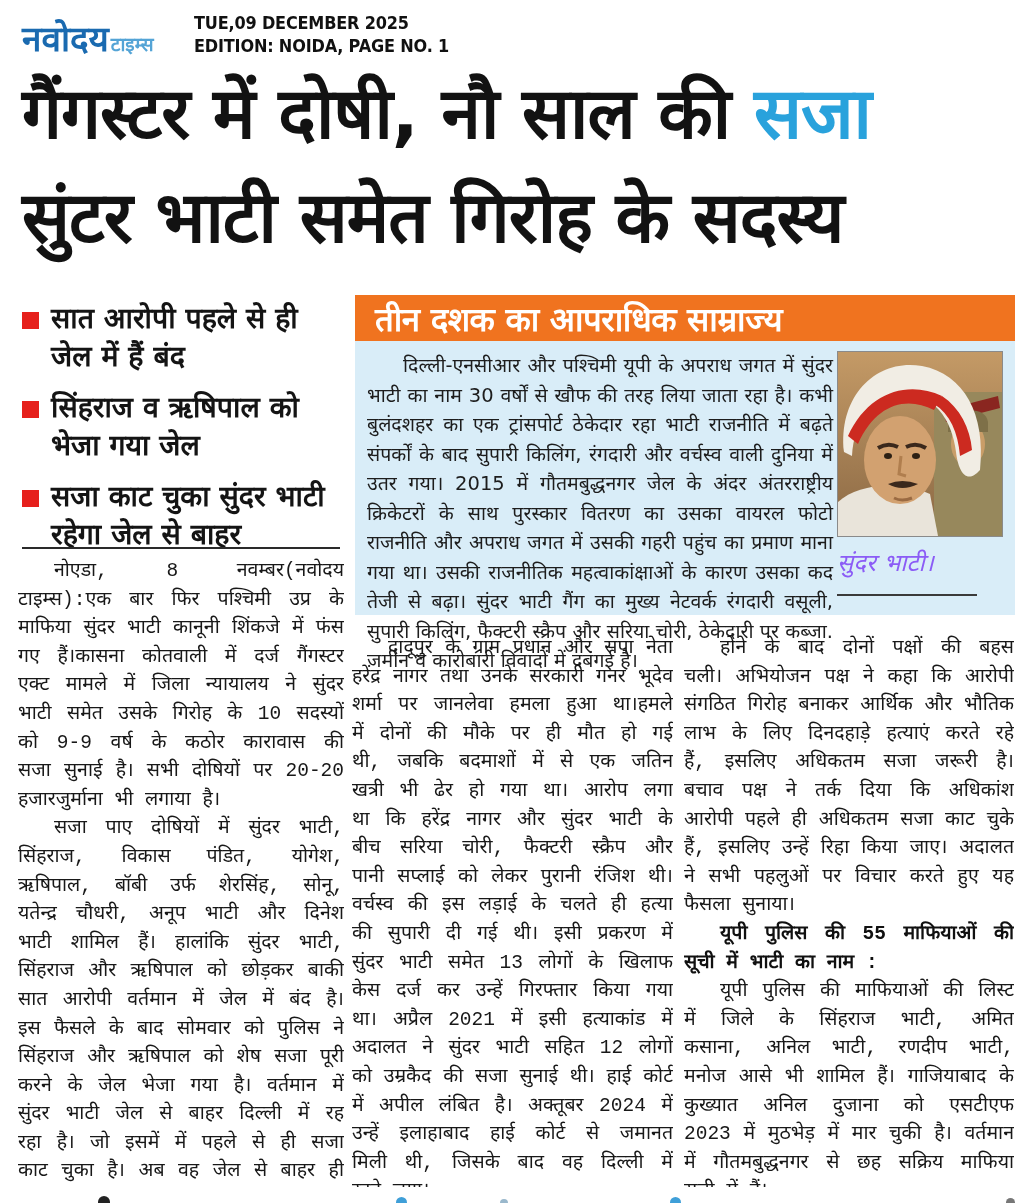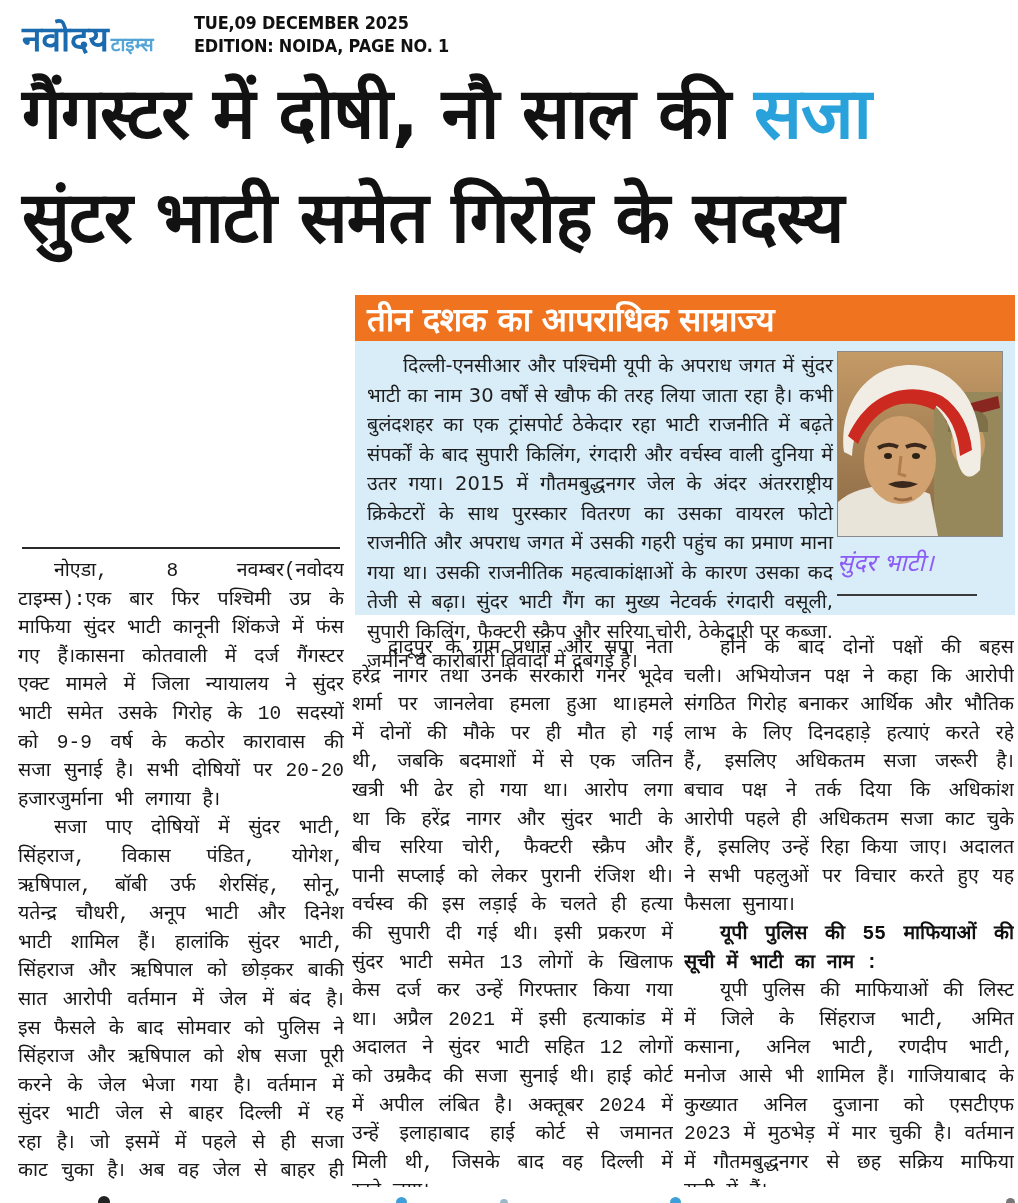--- a/index.html
+++ b/index.html
@@ -23,21 +23,21 @@
   .hl-accent{color:#29a2dc;}
   
   .highlights{position:absolute;left:22px;top:300px;width:325px;}
   .hl-item{display:flex;align-items:flex-start;margin-bottom:13px;}
   .hl-bullet{flex:0 0 17px;width:17px;height:17px;background:#e6201c;margin:12px 12px 0 0;}
   .hl-text{font-size:28.5px;font-weight:700;line-height:38px;color:#141414;}
   .left-divider{position:absolute;left:22px;top:547px;width:318px;border-top:2px solid #2a2a2a;}
   
   .infobox{position:absolute;left:355px;top:295px;width:660px;}
   .info-banner{height:46px;background:#f0731f;color:#ffffff;display:flex;align-items:center;
-    padding-left:12px;font-size:33px;font-weight:700;letter-spacing:-.5px;}
+    padding-left:20px;font-size:33px;font-weight:700;letter-spacing:-.5px;}
   .info-body{background:#d9edf8;display:flex;gap:4px;padding:10px 10px 12px 12px;height:252px;}
   .info-text{flex:1;font-size:19.5px;line-height:29.5px;text-align:justify;
     text-indent:36px;color:#1d1d1d;}
   .info-photo-col{flex:0 0 168px;display:flex;flex-direction:column;align-items:flex-start;}
   .photo-frame{width:164px;height:184px;border:1px solid #8a8a8a;background:#b98c5c;}
   .photo-frame svg{display:block;}
   .photo-caption{font-size:24px;font-style:italic;color:#8b5cf6;margin-top:8px;}
   .caption-rule{width:140px;border-top:2px solid #3a3a3a;margin-top:16px;}
   
   .bodytext{font-size:19.5px;line-height:28.6px;text-align:justify;color:#181818;}
@@ -68,20 +68,34 @@
       <div>TUE,09 DECEMBER 2025</div>
       <div>EDITION: NOIDA, PAGE NO. 1</div>
     </div>
   </div>
 
   <div class="headline">
     <span class="hl-line"><span>गैंगस्टर में दोषी, नौ साल की </span><span class="hl-accent">सजा</span></span>
     <span class="hl-line">सुंटर भाटी समेत गिरोह के सदस्य</span>
   </div>
 
+  <div class="highlights">
+    <div class="hl-item">
+      <span class="hl-bullet"></span>
+      <span class="hl-text">सात आरोपी पहले से ही जेल में हैं बंद</span>
+    </div>
+    <div class="hl-item">
+      <span class="hl-bullet"></span>
+      <span class="hl-text">सिंहराज व ऋषिपाल को भेजा गया जेल</span>
+    </div>
+    <div class="hl-item">
+      <span class="hl-bullet"></span>
+      <span class="hl-text">सजा काट चुका सुंदर भाटी रहेगा जेल से बाहर</span>
+    </div>
+  </div>
   <div class="left-divider"></div>
 
   <div class="infobox">
     <div class="info-banner">तीन दशक का आपराधिक साम्राज्य</div>
     <div class="info-body">
       <div class="info-text">दिल्ली-एनसीआर और पश्चिमी यूपी के अपराध जगत में सुंदर भाटी का नाम 30 वर्षों से खौफ की तरह लिया जाता रहा है। कभी बुलंदशहर का एक ट्रांसपोर्ट ठेकेदार रहा भाटी राजनीति में बढ़ते संपर्कों के बाद सुपारी किलिंग, रंगदारी और वर्चस्व वाली दुनिया में उतर गया। 2015 में गौतमबुद्धनगर जेल के अंदर अंतरराष्ट्रीय क्रिकेटरों के साथ पुरस्कार वितरण का उसका वायरल फोटो राजनीति और अपराध जगत में उसकी गहरी पहुंच का प्रमाण माना गया था। उसकी राजनीतिक महत्वाकांक्षाओं के कारण उसका कद तेजी से बढ़ा। सुंदर भाटी गैंग का मुख्य नेटवर्क रंगदारी वसूली, सुपारी किलिंग, फैक्टरी स्क्रैप और सरिया चोरी, ठेकेदारी पर कब्जा. जमीन व कारोबारी विवादों में दबंगई है।</div>
       <div class="info-photo-col">
         <div class="photo-frame">
           <svg width="164" height="184" viewBox="0 0 164 184" xmlns="http://www.w3.org/2000/svg">
             <defs>

